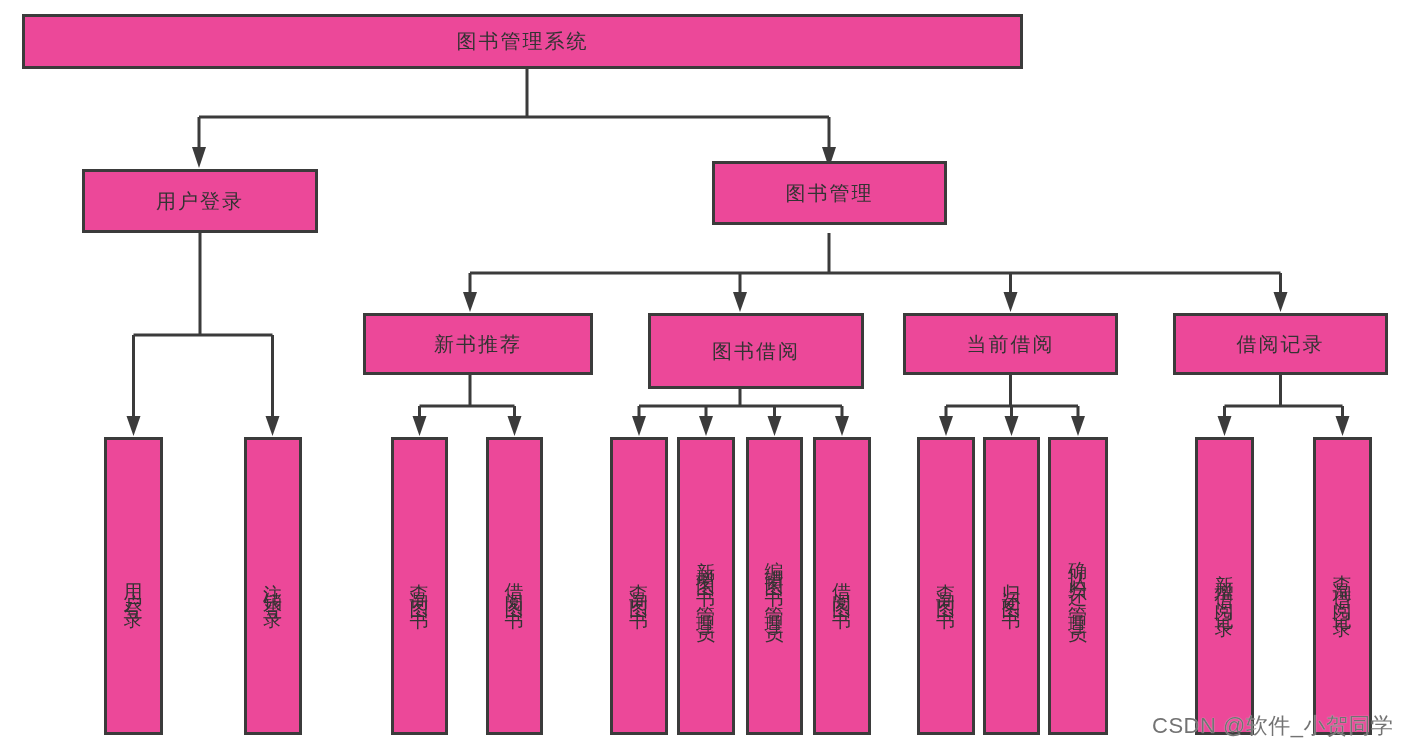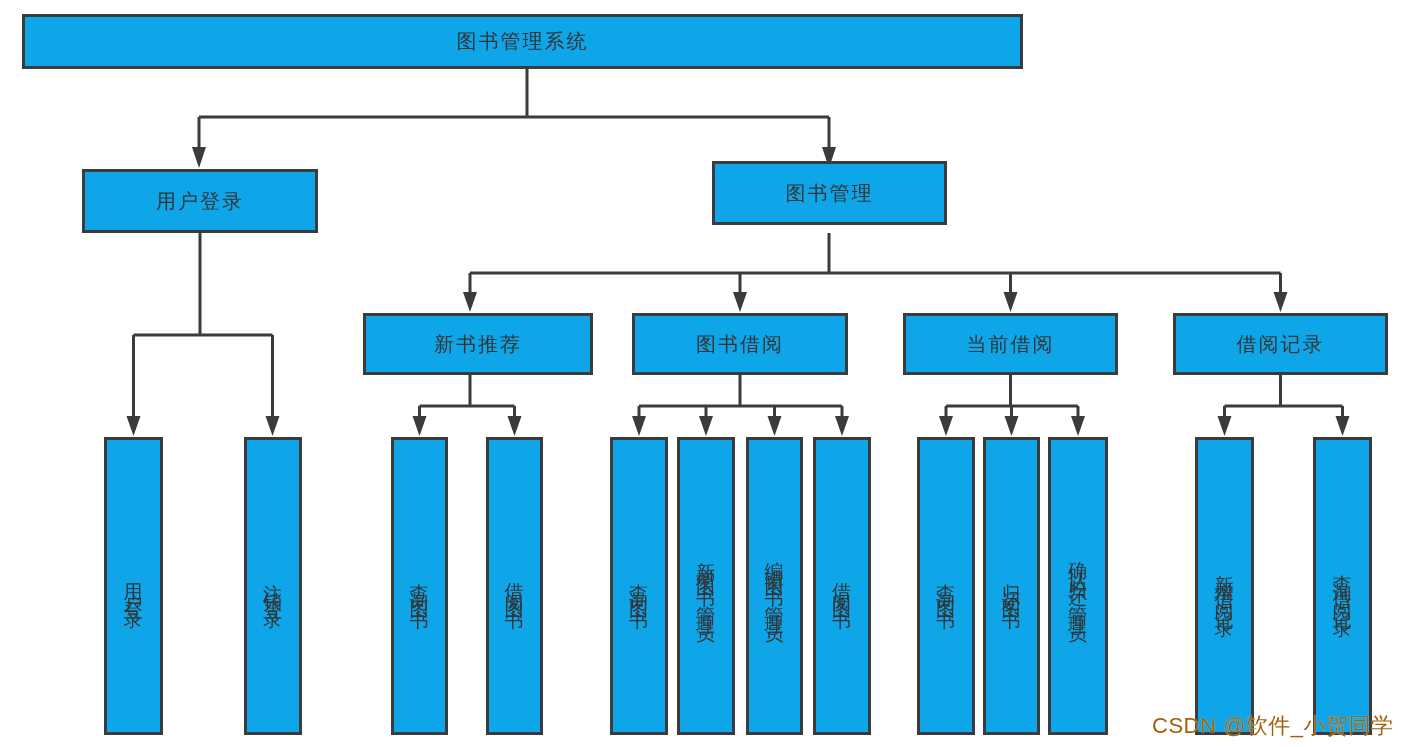--- a/index.html
+++ b/index.html
@@ -3,32 +3,32 @@
 <meta charset="utf-8">
 <style>
   html,body{margin:0;padding:0;background:#ffffff;}
   .stage{
     position:relative;width:1405px;height:747px;background:#ffffff;
     font-family:"Liberation Sans",sans-serif;overflow:hidden;color:#333;
   }
   .wires{position:absolute;left:0;top:0;width:1405px;height:747px;}
   .node{
     position:absolute;box-sizing:border-box;
-    border:3px solid #3b3b3b;background:#0ea5e9;
+    border:3px solid #3b3b3b;background:#ec4899;
     display:flex;align-items:center;justify-content:center;
     font-size:20px;color:#333;letter-spacing:2px;white-space:nowrap;
   }
   .vnode{font-size:19px;letter-spacing:0;}
   .vnode .vtext{
     writing-mode:vertical-lr;text-orientation:mixed;
     letter-spacing:9px;line-height:1;white-space:nowrap;
   }
   .watermark{
     position:absolute;left:1152px;top:711px;width:250px;
-    font-size:22px;color:#a16207;letter-spacing:0.5px;white-space:nowrap;
+    font-size:22px;color:#737373;letter-spacing:0.5px;white-space:nowrap;
     text-shadow:0 0 1px rgba(255,255,255,.8);
   }
 </style>
 </head>
 <body>
 
 <div class="stage">
 
   <svg class="wires" viewBox="0 0 1405 747" xmlns="http://www.w3.org/2000/svg">
     <g stroke="#3b3b3b" stroke-width="3" fill="none">
@@ -69,21 +69,21 @@
       <polygon points="1335.5,416 1349.5,416 1342.5,436"></polygon>
     </g>
   </svg>
 
   <div class="node" style="left:22px;top:14px;width:1001px;height:55px;">图书管理系统</div>
 
   <div class="node" style="left:82px;top:169px;width:236px;height:64px;">用户登录</div>
   <div class="node" style="left:712px;top:161px;width:235px;height:64px;">图书管理</div>
 
   <div class="node" style="left:363px;top:313px;width:230px;height:62px;">新书推荐</div>
-  <div class="node" style="left:632px;top:313px;width:216px;height:62px;">图书借阅</div>
+  <div class="node" style="left:648px;top:313px;width:216px;height:76px;">图书借阅</div>
   <div class="node" style="left:903px;top:313px;width:215px;height:62px;font-family:Liberation Mono, monospace;">当前借阅</div>
   <div class="node" style="left:1173px;top:313px;width:215px;height:62px;text-align:right;">借阅记录</div>
 
   <div class="node vnode" style="left:104px;top:437px;width:59px;height:298px;">
     <span class="vtext">用户登录</span>
   </div>
   <div class="node vnode" style="left:244px;top:437px;width:58px;height:298px;">
     <span class="vtext">注销登录</span>
   </div>
 

